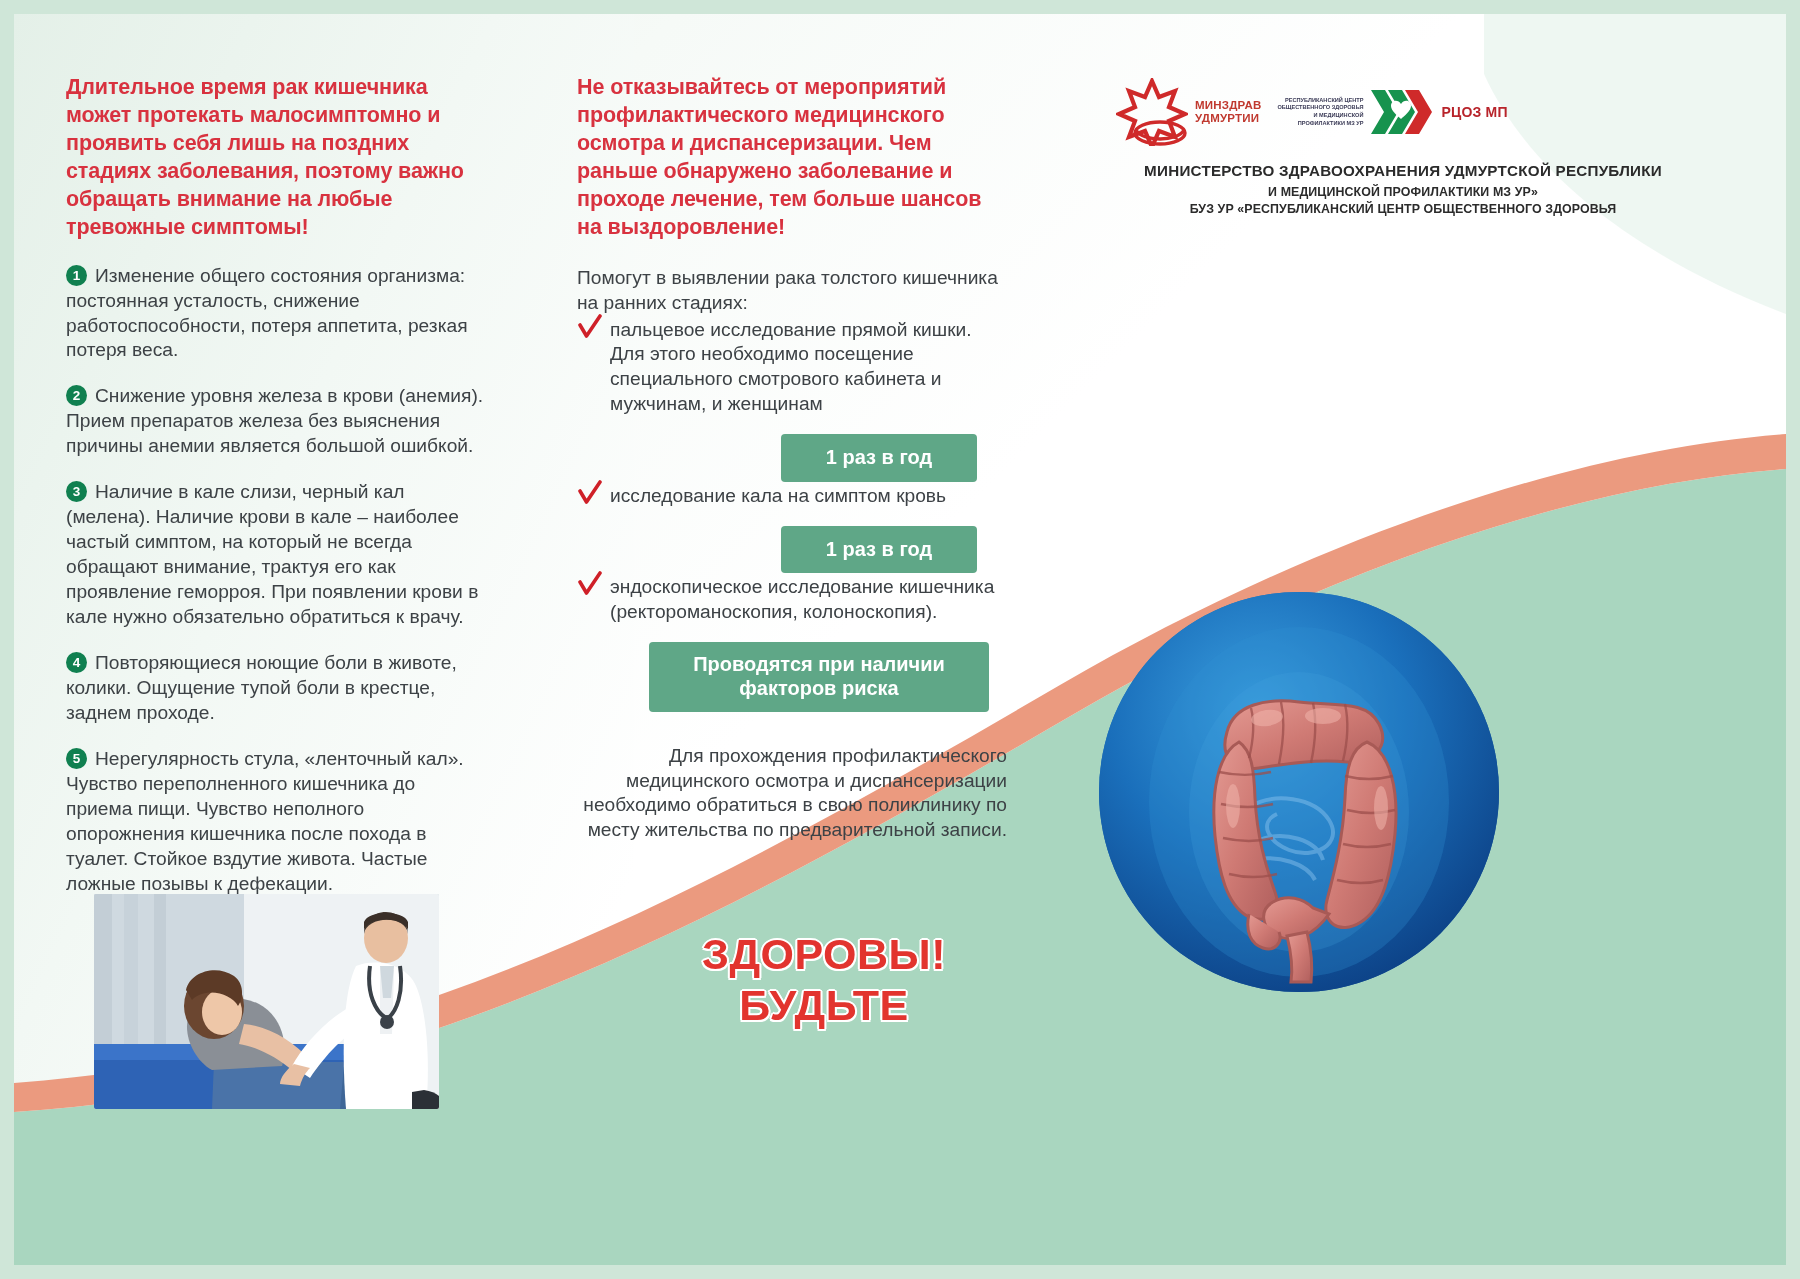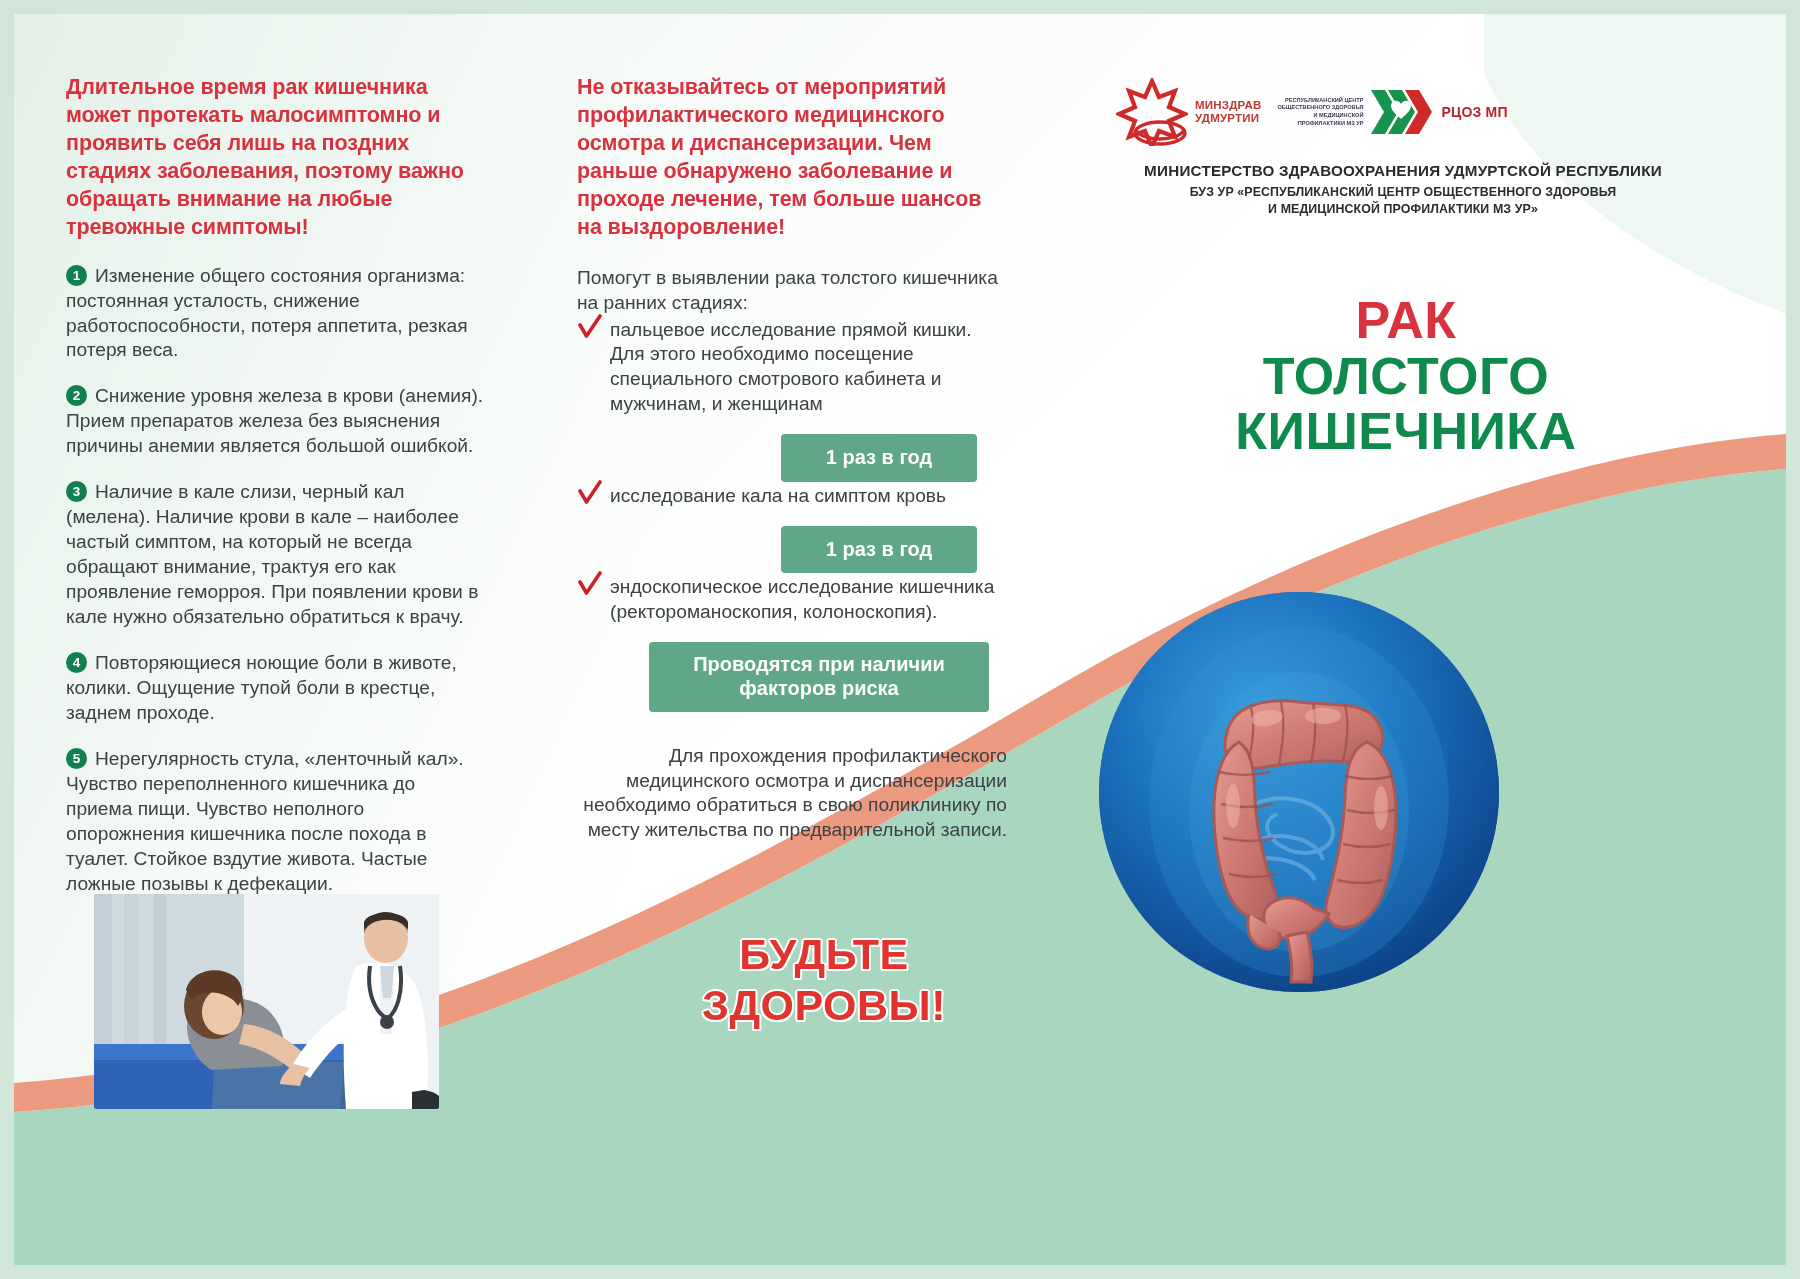--- a/index.html
+++ b/index.html
@@ -409,30 +409,25 @@
               <path d="M34,6 L48,6 L61,28 L48,50 L34,50 L47,28 Z" fill="#cf2a2a"></path>
               <path d="M30,20 C33,15 40,16 40,22 C40,27 33,32 30,35 C27,32 20,27 20,22 C20,16 27,15 30,20 Z" fill="#ffffff"></path>
             </svg>
             <div class="rcoz-label">РЦОЗ МП</div>
           </div>
         </div>
 
         <div class="ministry">
           <div class="m1">МИНИСТЕРСТВО ЗДРАВООХРАНЕНИЯ УДМУРТСКОЙ РЕСПУБЛИКИ</div>
           <div class="m2">
+            <div>И МЕДИЦИНСКОЙ ПРОФИЛАКТИКИ МЗ УР»</div>
             <div>БУЗ УР «РЕСПУБЛИКАНСКИЙ ЦЕНТР ОБЩЕСТВЕННОГО ЗДОРОВЬЯ</div>
-            <div>И МЕДИЦИНСКОЙ ПРОФИЛАКТИКИ МЗ УР»</div>
           </div>
         </div>
 
-        <div class="maintitle">
-          <div class="t-red">РАК</div>
-          <div class="t-green">ТОЛСТОГО</div>
-          <div class="t-green">КИШЕЧНИКА</div>
-        </div>
       </div>
 
       <div class="colon-art">
         <svg viewBox="0 0 400 400" width="400" height="400">
           <defs>
             <radialGradient id="bgrad" cx="40%" cy="30%" r="78%">
               <stop offset="0%" stop-color="#3a9ede"></stop>
               <stop offset="48%" stop-color="#1a6fbb"></stop>
               <stop offset="100%" stop-color="#0b3c80"></stop>
             </radialGradient>
@@ -503,19 +498,19 @@
           <g fill="#f0b5ac" opacity="0.55">
             <ellipse cx="168" cy="126" rx="16" ry="8" transform="rotate(-8 168 126)"></ellipse>
             <ellipse cx="224" cy="124" rx="18" ry="8"></ellipse>
             <ellipse cx="134" cy="214" rx="7" ry="22"></ellipse>
             <ellipse cx="282" cy="216" rx="7" ry="22"></ellipse>
           </g>
         </svg>
       </div>
 
       <div class="be-healthy">
+        <div>ЗДОРОВЫ!</div>
         <div>БУДЬТЕ</div>
-        <div>ЗДОРОВЫ!</div>
       </div>
 
     </div>
   </div>
 </div>
 
 </body></html>

